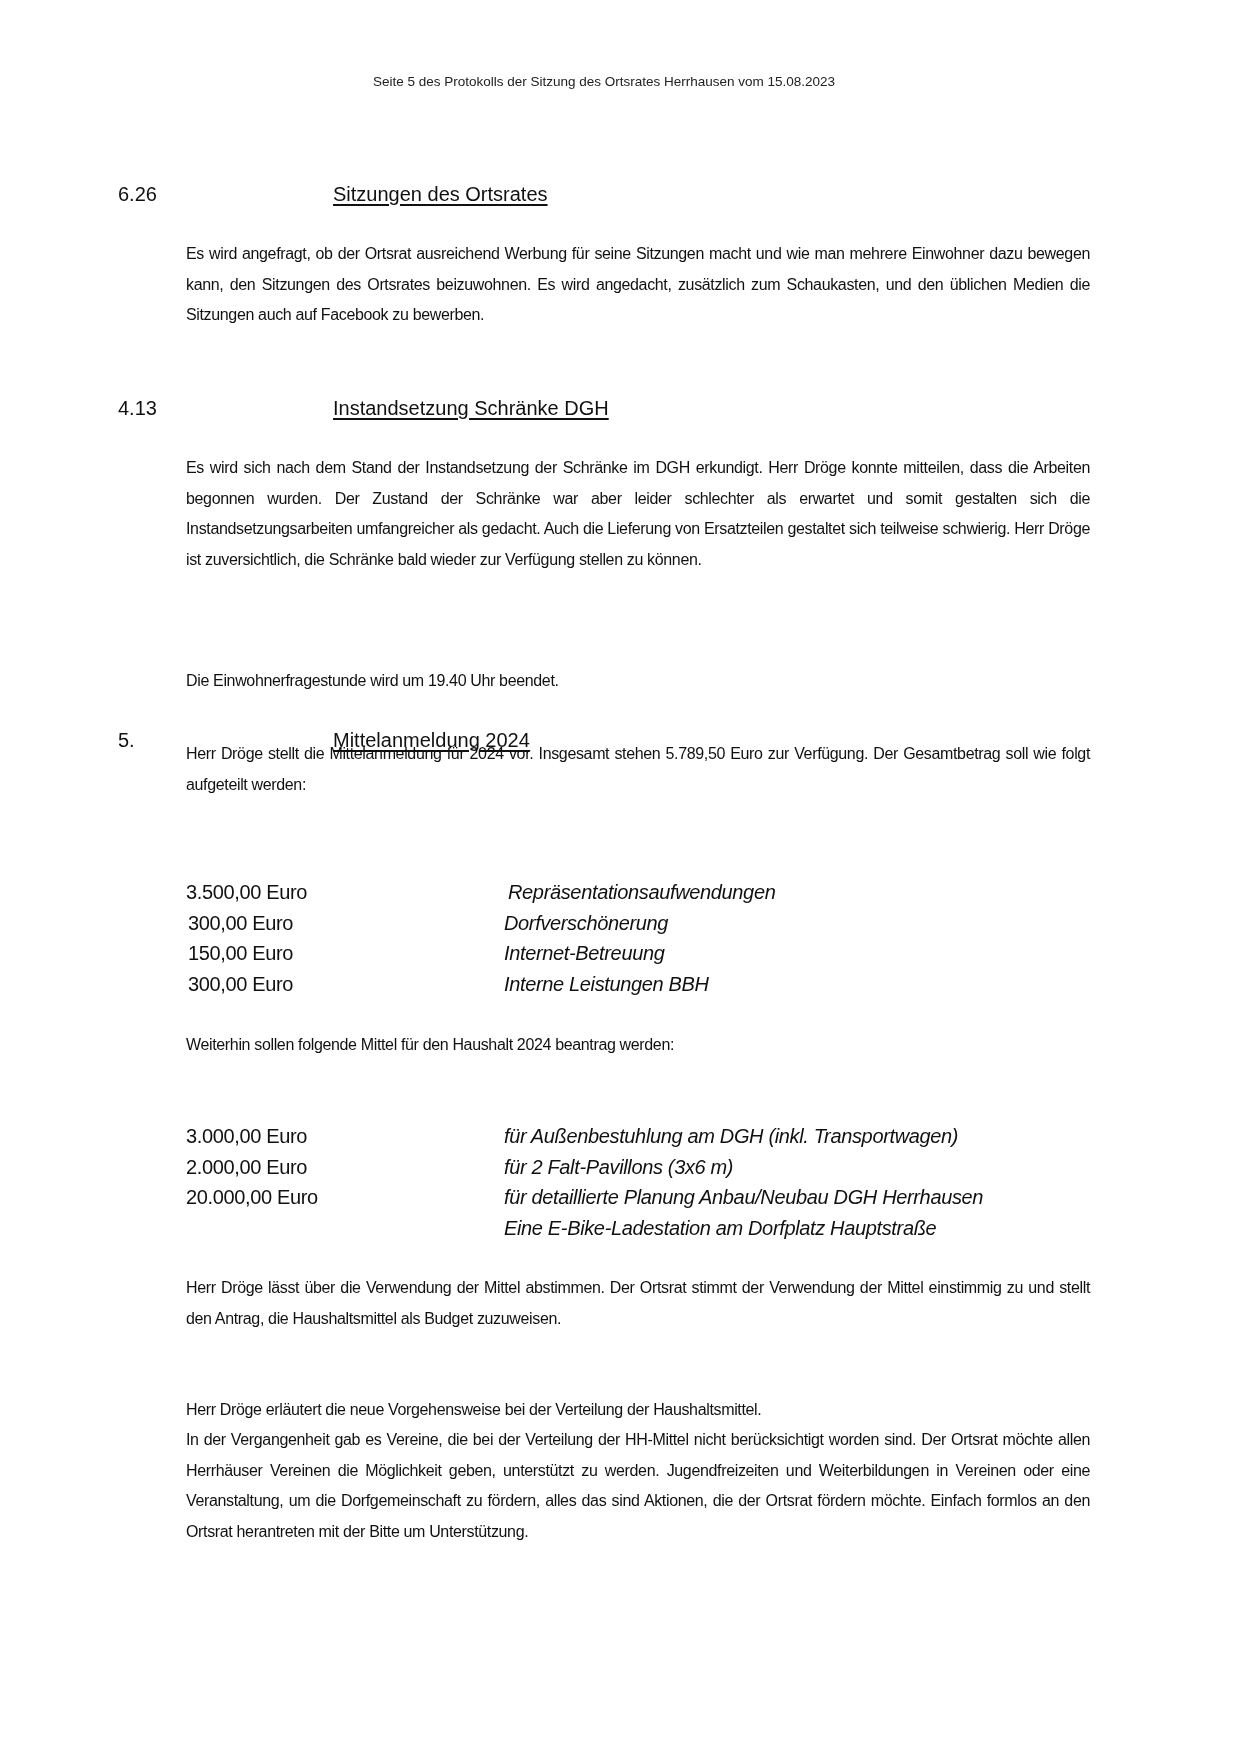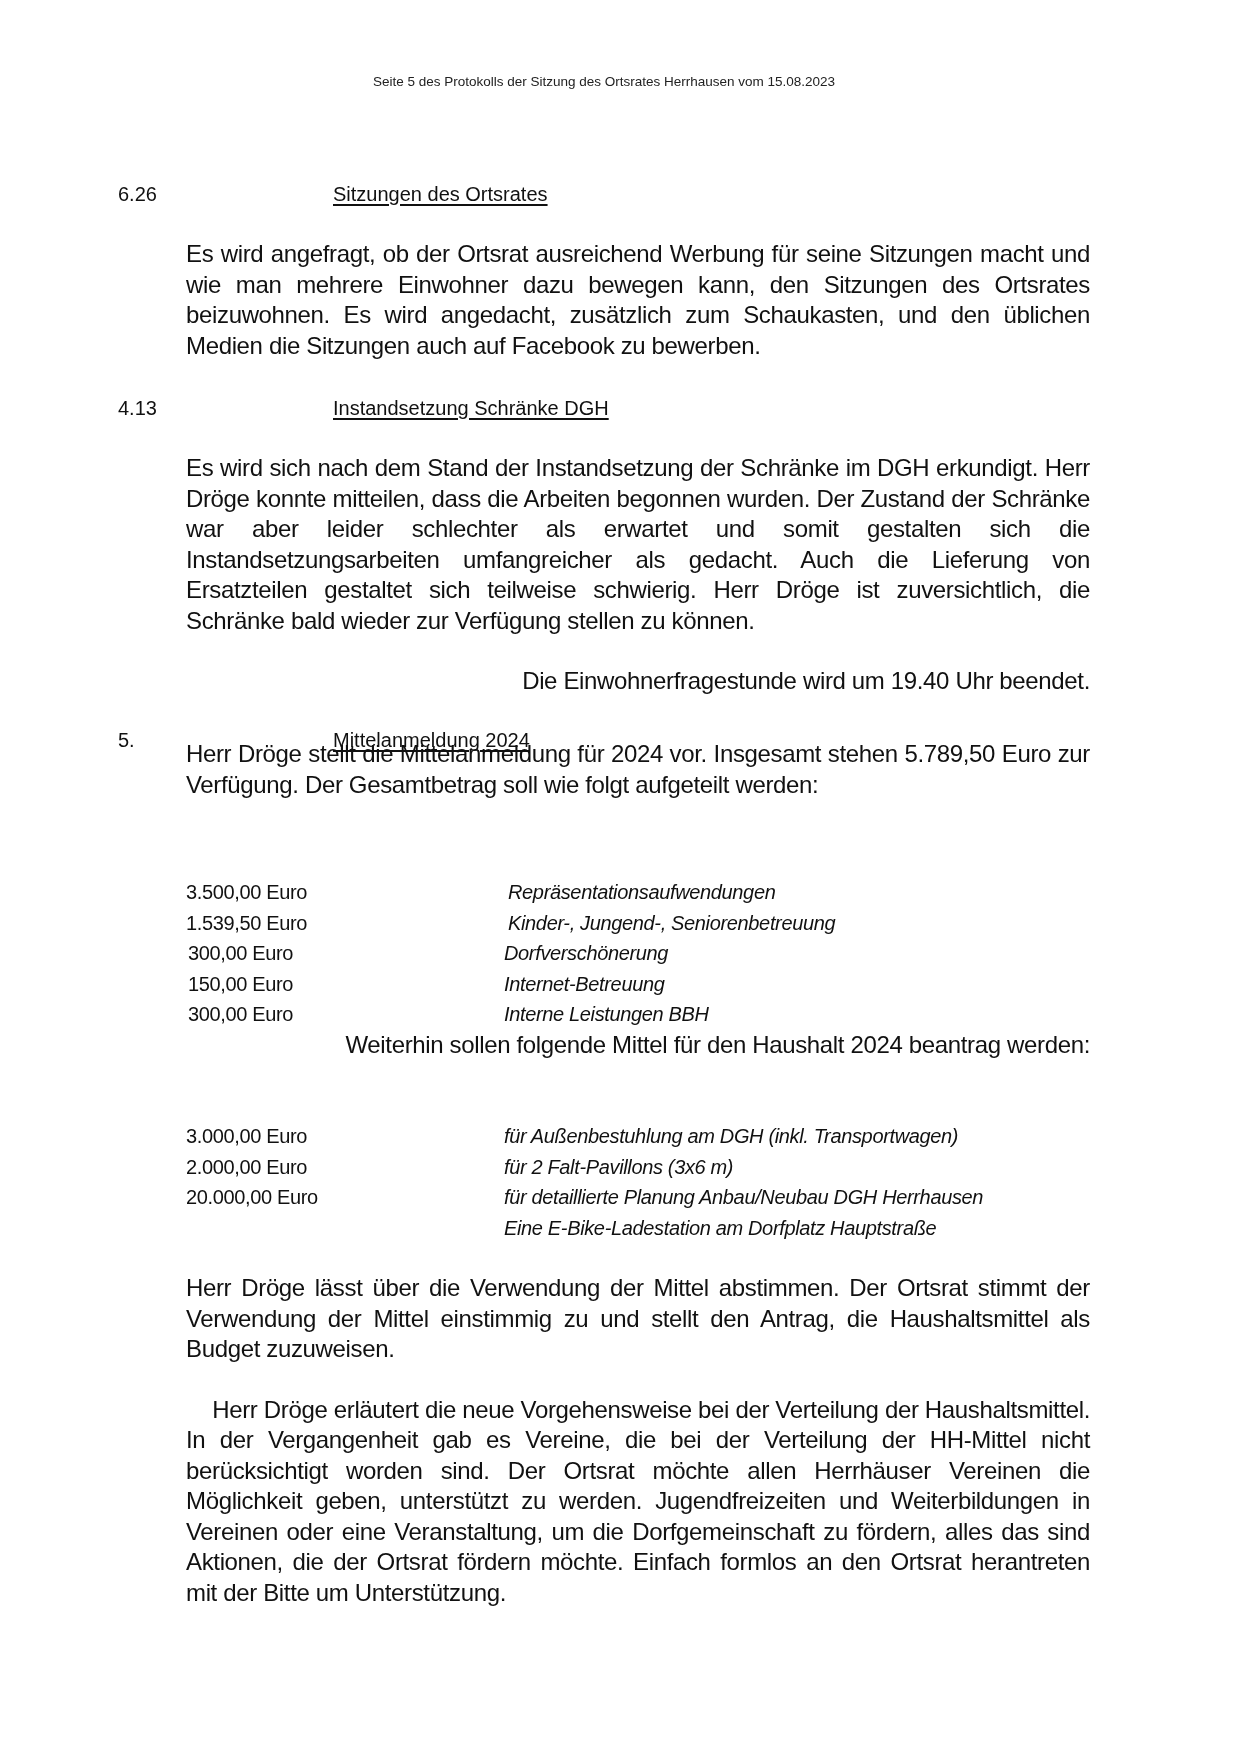--- a/index.html
+++ b/index.html
@@ -10,24 +10,24 @@
     .header {
       position: absolute; top: 74px; left: 0; width: 1208px; text-align: center;
       font-size: 13.5px; color: #222;
     }
     .section-head {
       position: absolute; left: 118px; font-size: 20px; height: 28px; line-height: 28px;
     }
     .section-head .num { position: absolute; left: 0; top: 0; }
     .section-head .title { position: absolute; left: 215px; top: 0; white-space: nowrap; text-decoration: underline; text-underline-offset: 3px; text-decoration-thickness: 1.5px; }
     .para {
-      position: absolute; left: 186px; width: 904px; font-size: 24px; line-height: 30.5px;
+      position: absolute; left: 186px; width: 904px; font-size: 16px; line-height: 30.5px;
       text-align: justify; hyphens: none; letter-spacing: -0.35px;
     }
-    .para.left { text-align: right; }
+    .para.left { text-align: left; }
     .alloc { position: absolute; left: 186px; width: 904px; font-size: 20px; }
     .alloc-row { position: relative; height: 30.5px; line-height: 30.5px; letter-spacing: -0.35px; }
     .alloc-row .amt { position: absolute; left: 0; white-space: pre; }
     .alloc-row .amt.indent { left: 2px; }
     .alloc-row .desc { position: absolute; left: 322px; white-space: nowrap; font-style: italic; }
     .alloc-row .desc.b { left: 318px; }
     .alloc2-row .desc { left: 318px; }
   </style>
 </head>
 <body>
@@ -50,24 +50,20 @@
 <div class="section-head" style="top:726px;">
   <span class="num">5.</span>
   <span class="title">Mittelanmeldung 2024</span>
 </div>
 <div class="para" style="top:739px;">Herr Dröge stellt die Mittelanmeldung für 2024 vor. Insgesamt stehen 5.789,50 Euro zur Verfügung. Der Gesamtbetrag soll wie folgt aufgeteilt werden:</div>
 
 <div class="alloc" style="top:877px;">
   <div class="alloc-row">
     <span class="amt">3.500,00 Euro</span>
     <span class="desc">Repräsentationsaufwendungen</span>
-  </div>
-  <div class="alloc-row">
-    <span class="amt">1.539,50 Euro</span>
-    <span class="desc">Kinder-, Jungend-, Seniorenbetreuung</span>
   </div>
   <div class="alloc-row">
     <span class="amt indent">300,00 Euro</span>
     <span class="desc b">Dorfverschönerung</span>
   </div>
   <div class="alloc-row">
     <span class="amt indent">150,00 Euro</span>
     <span class="desc b">Internet-Betreuung</span>
   </div>
   <div class="alloc-row">

